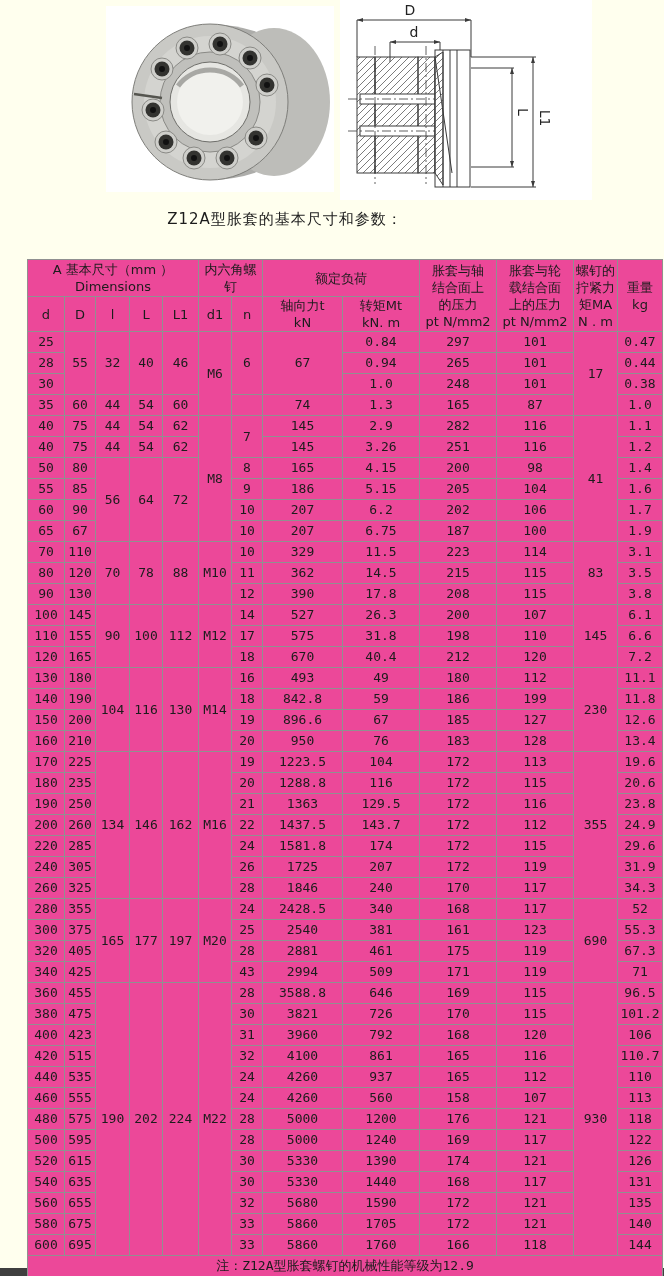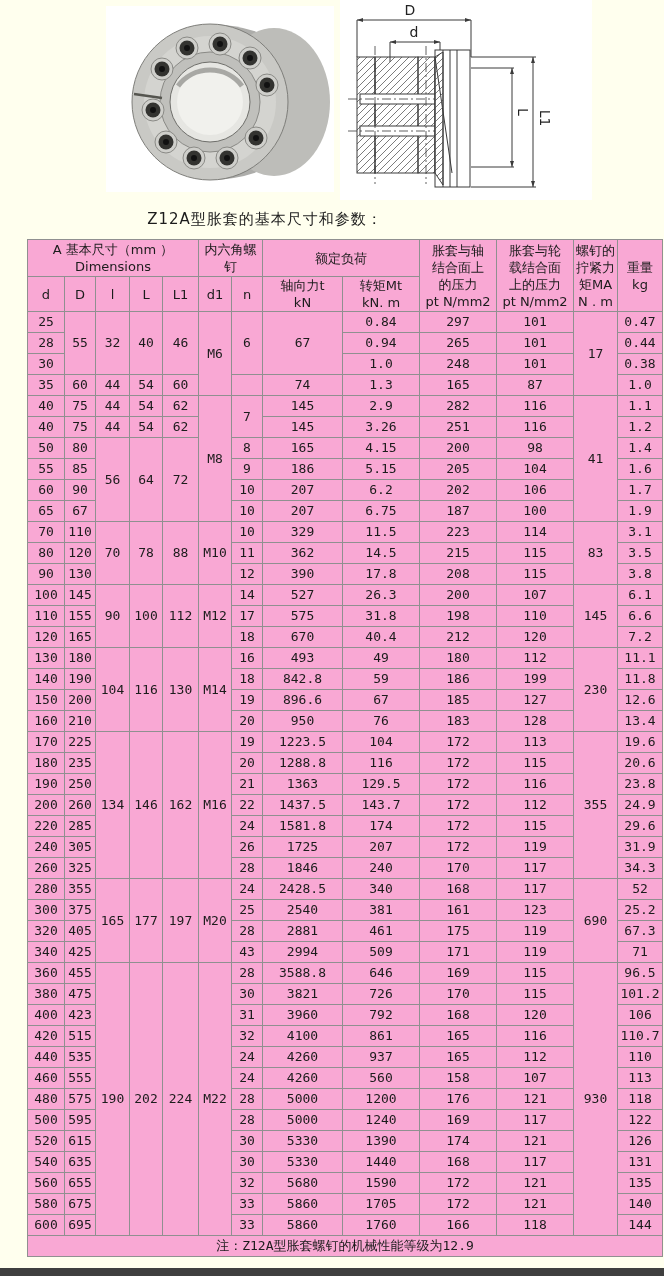--- a/index.html
+++ b/index.html
@@ -4,24 +4,24 @@
 <style>
   html,body{margin:0;padding:0;}
   body{
     width:664px;height:1276px;position:relative;overflow:hidden;
     background:#ffffee;color:#1c1c1c;
     font-family:"DejaVu Sans",sans-serif;
   }
   .photo-box{position:absolute;left:106px;top:6px;width:228px;height:186px;background:#fff;}
   .drawing-box{position:absolute;left:340px;top:0;width:252px;height:200px;background:#fff;}
   .page-title{position:absolute;top:210px;left:0;width:530px;text-align:center;
-    font-size:15px;letter-spacing:1px;}
+    font-size:15px;letter-spacing:1px;padding-left:20px;}
   table.spec{
-    position:absolute;left:27px;top:239px;border-collapse:collapse;table-layout:fixed;
-    background:#f9a8d4;z-index:2;
+    position:absolute;left:27px;top:259px;border-collapse:collapse;table-layout:fixed;
+    background:#ec4899;z-index:2;
   }
   table.spec th,table.spec td{
     border:1px solid #909090;text-align:center;vertical-align:middle;
     font-weight:normal;padding:0;overflow:hidden;
   }
   table.spec th{font-size:13px;line-height:17px;white-space:pre-line;}
   th.h2{height:36px;}
   tr.subrow th{height:34px;}
   table.spec td{
     font-size:13px;height:20px;line-height:20px;
@@ -537,21 +537,21 @@
         <td>52</td>
       </tr>
       <tr>
         <td>300</td>
         <td>375</td>
         <td>25</td>
         <td>2540</td>
         <td>381</td>
         <td>161</td>
         <td>123</td>
-        <td>25.2</td>
+        <td>55.3</td>
       </tr>
       <tr>
         <td>320</td>
         <td>405</td>
         <td>28</td>
         <td>2881</td>
         <td>461</td>
         <td>175</td>
         <td>119</td>
         <td>67.3</td>

